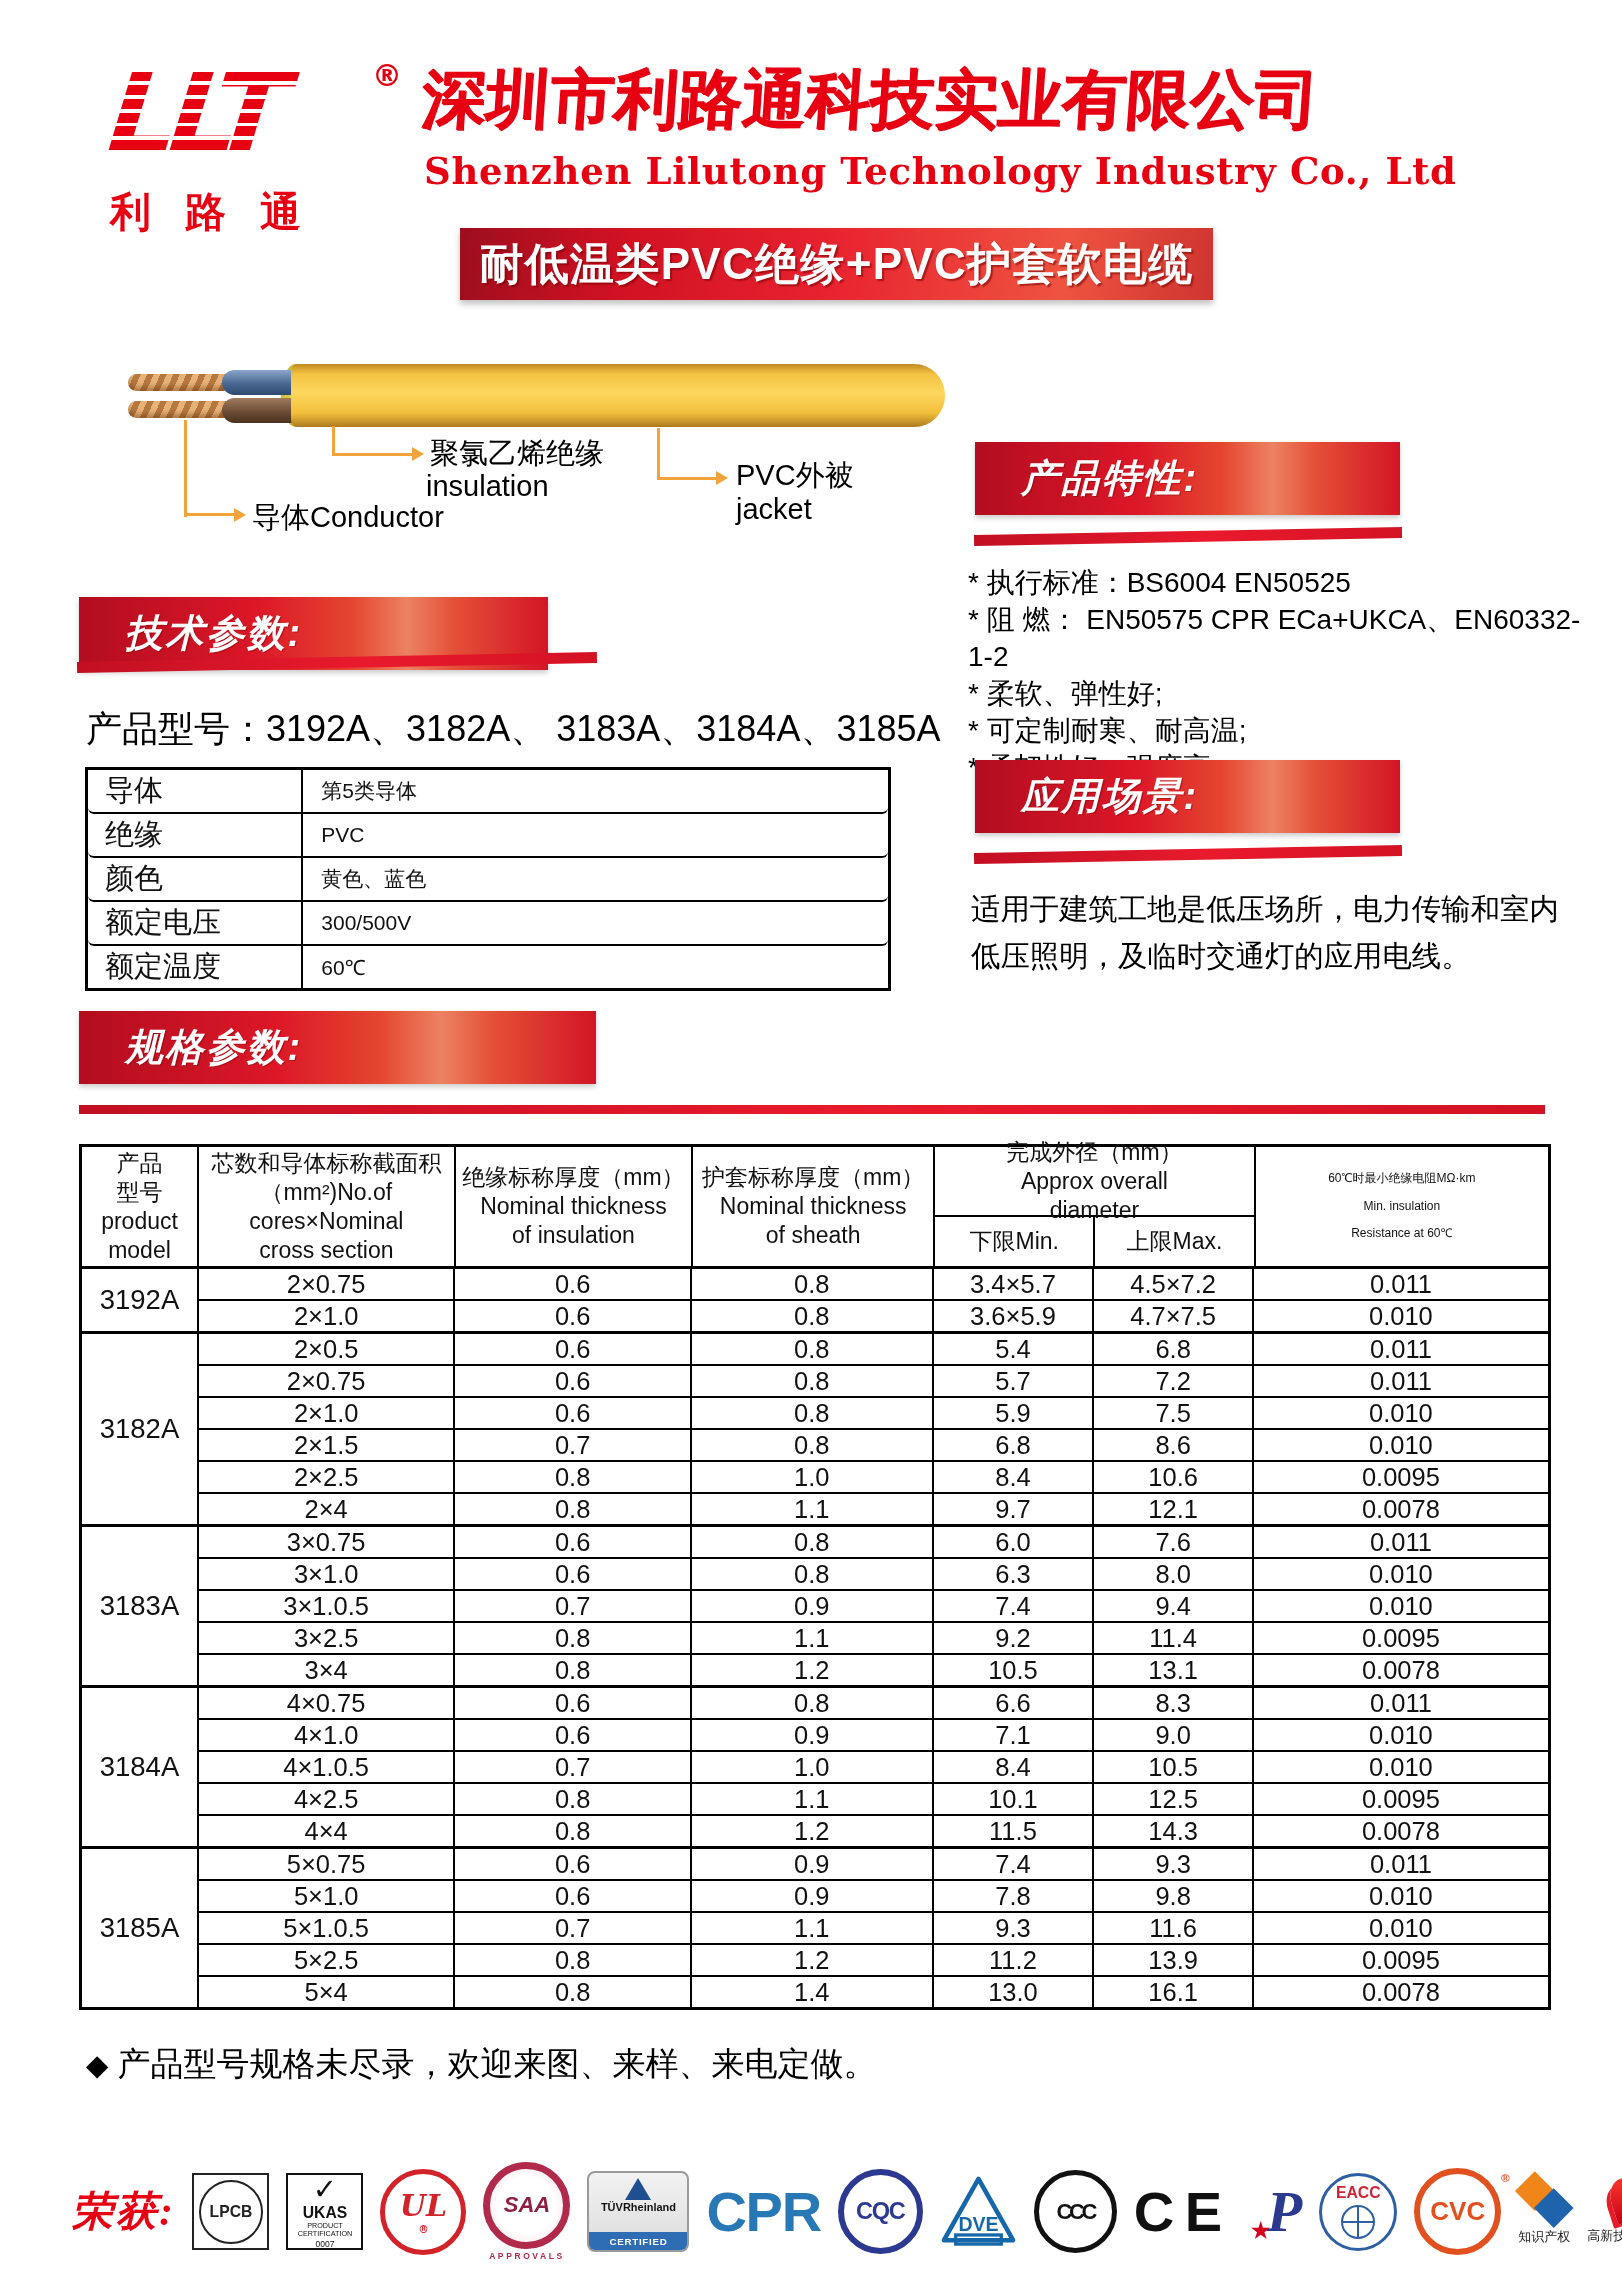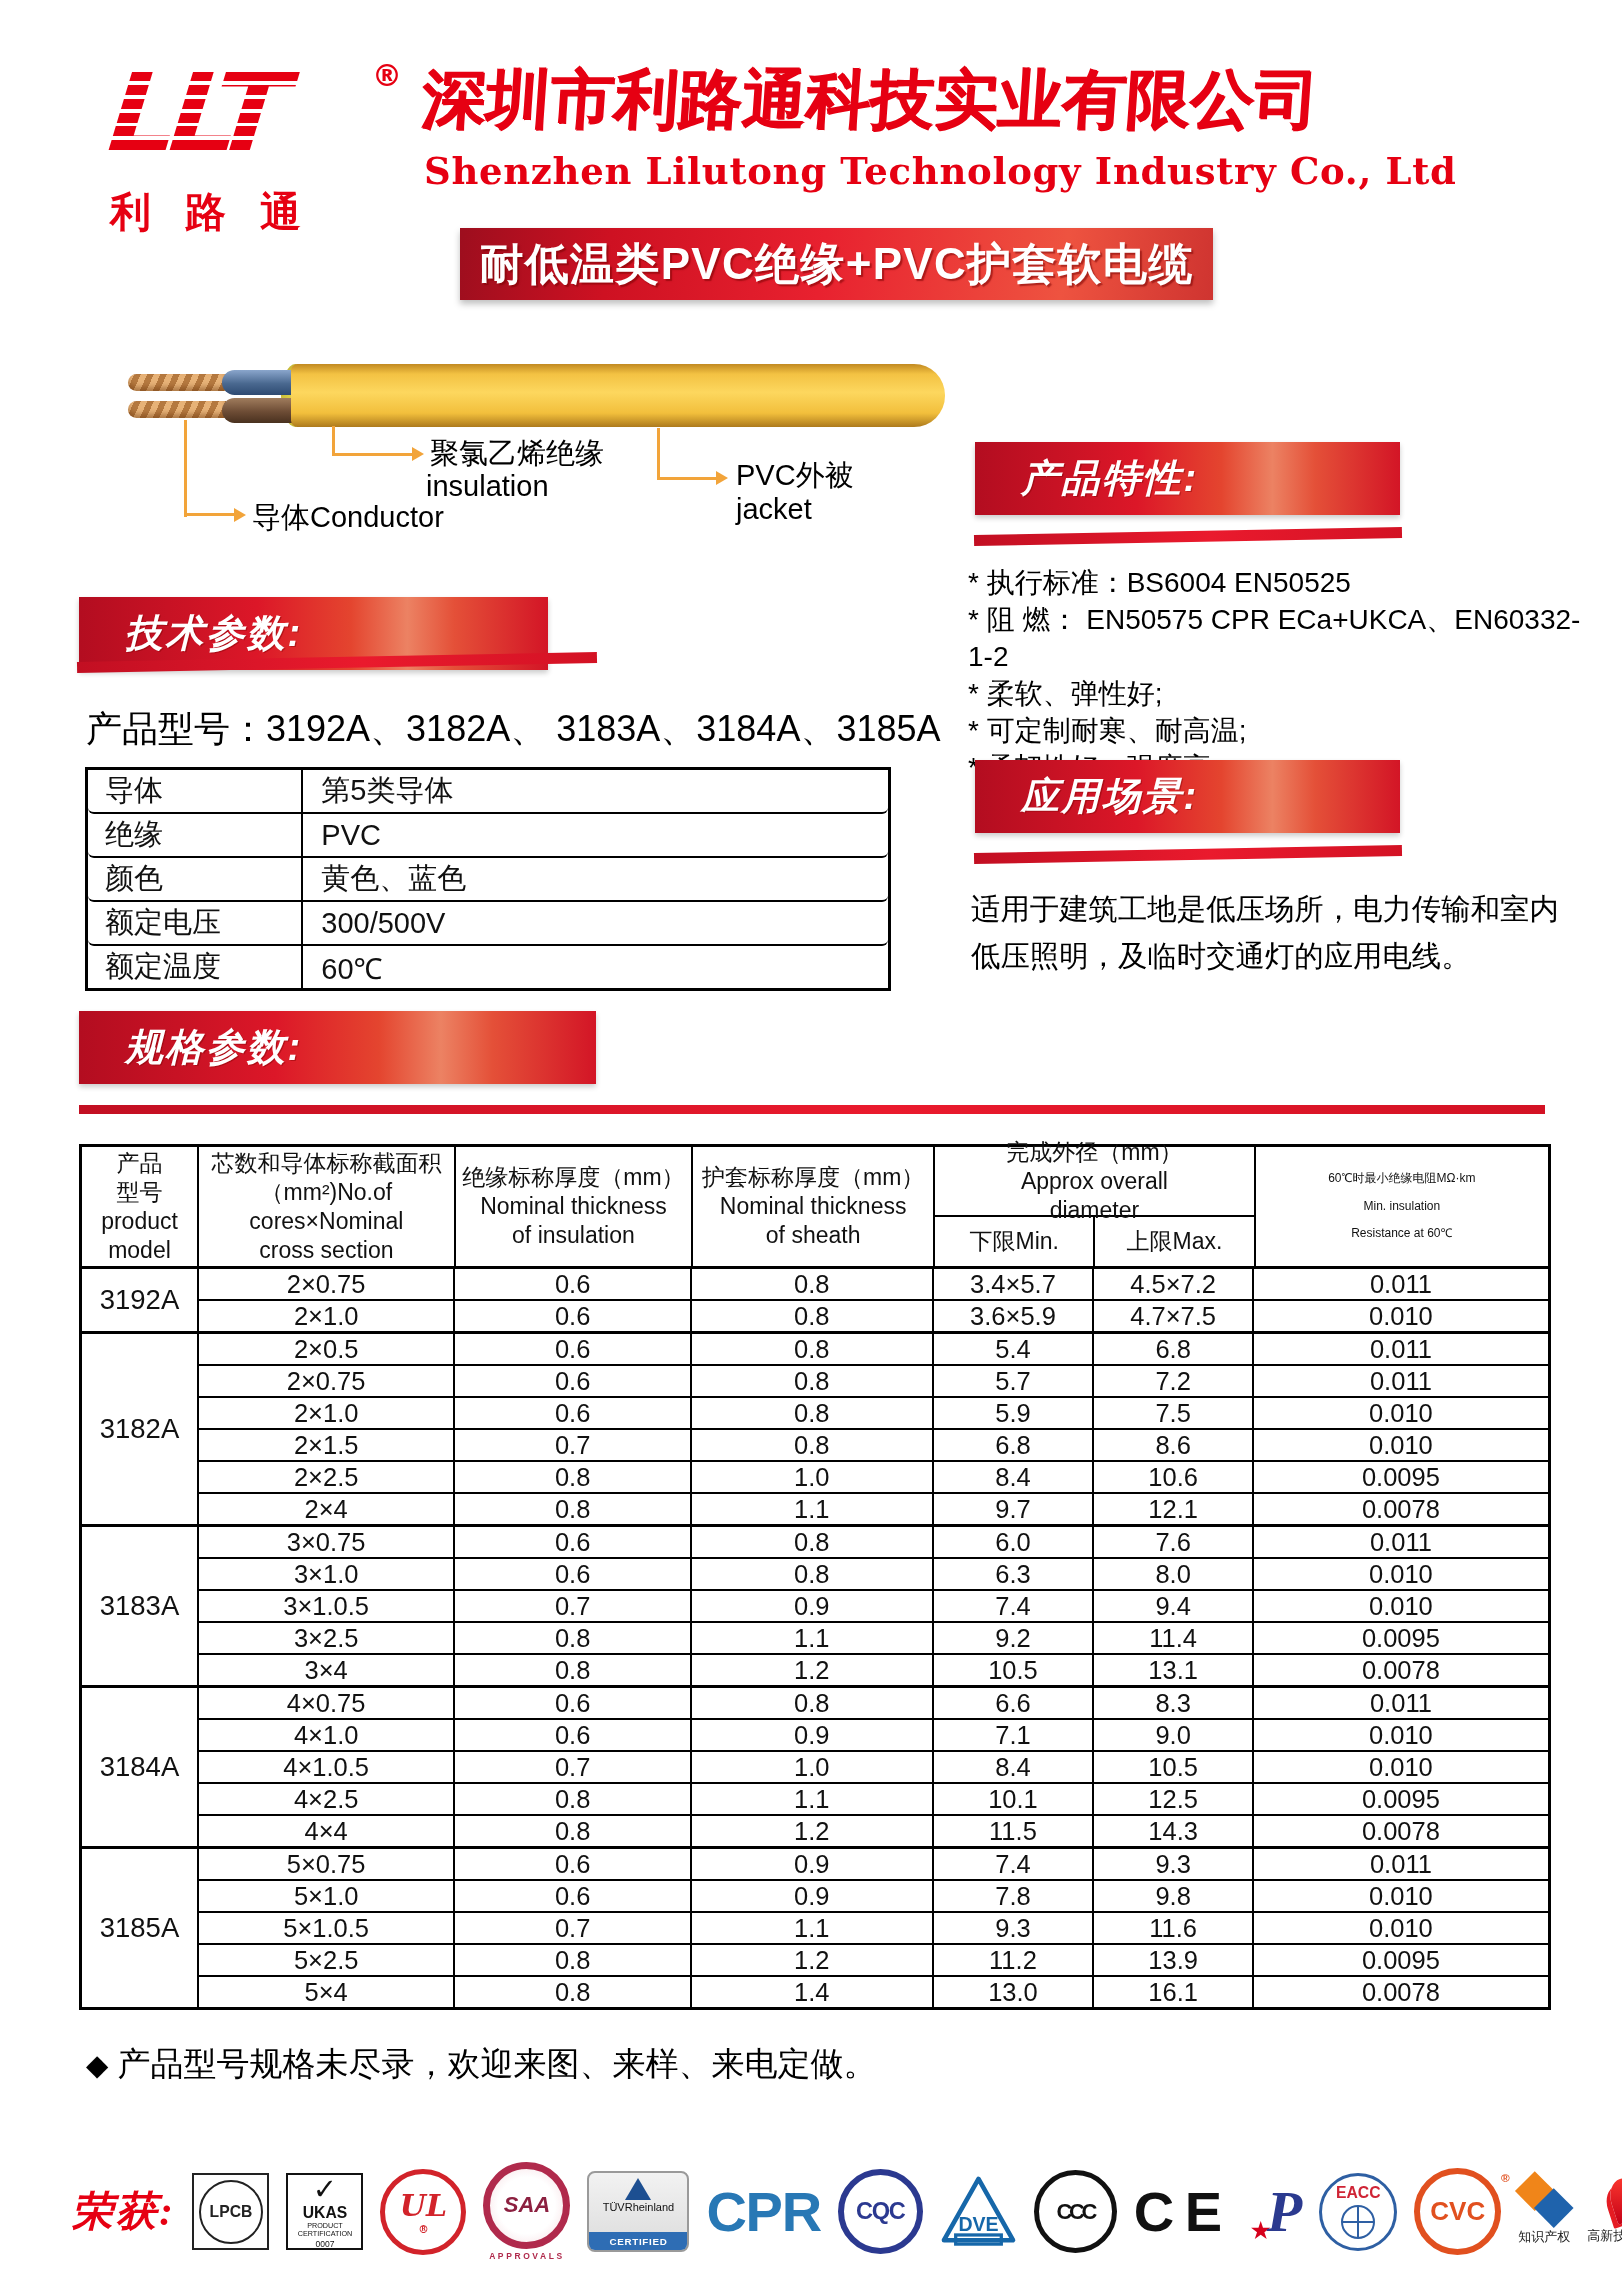--- a/index.html
+++ b/index.html
@@ -45,21 +45,21 @@
   .ar{background:#f2a43a;}
   .ar-head{width:0;height:0;border-top:7.9px solid transparent;border-bottom:7.9px solid transparent;border-left:12.4px solid #f2a43a;}
   .dlabel{font-size:29px;color:#000;white-space:nowrap;}
 
   
   .models{font-size:36px;color:#000;white-space:nowrap;}
   .tech-table{width:800px;border:3.3px solid #000;}
   .t-row{display:flex;border-bottom:2.6px solid #000;height:42px;align-items:center;border-radius:6px;}
   .t-row:last-child{border-bottom:none;}
   .t-label{width:196px;border-right:2.6px solid #000;height:100%;display:flex;align-items:center;padding-left:17px;font-size:29px;}
-  .t-value{flex:1;padding-left:18.3px;font-size:29px;}
+  .t-value{flex:1;padding-left:18.3px;font-size:21px;}
 
   
   .feat-list{font-size:28px;line-height:37px;color:#000;}
   .app-text{font-size:29.4px;line-height:47px;color:#000;width:592px;}
 
   
   .spec-table{width:1466px;border:3.3px solid #000;background:#fff;}
   .sh{display:flex;border-bottom:3.3px solid #000;}
   .sh-model{width:115px;border-right:2.6px solid #000;display:flex;align-items:center;justify-content:center;text-align:center;}
   .sh-rest{flex:1;display:flex;}
@@ -95,21 +95,21 @@
   .ukas-check{font-size:29px;line-height:1;}
   .ukas-t{font-weight:900;font-size:15.7px;}
   .ukas-sub{font-size:7.2px;text-align:center;white-space:pre-line;line-height:8.5px;}
   .ukas-num{font-size:8.5px;}
   .ul-c{width:76px;height:76px;border:5.2px solid #d2232a;color:#d2232a;font:italic 900 30px "DejaVu Serif",serif;}
   .ul-reg{font-size:10.5px;font-style:normal;}
   .saa-c{width:73px;height:73px;border:7.2px solid #b02a4c;color:#8c2040;font:italic 900 22px "Liberation Sans",sans-serif;background:radial-gradient(circle,#fff 55%,#f5d9de 100%);}
   .saa-sub{font-size:8.5px;letter-spacing:2.6px;color:#b02a4c;font-weight:700;margin-top:2.6px;}
   .tuv-box{width:98px;height:77px;border:2px solid #9a9a9a;border-radius:7.9px;display:flex;flex-direction:column;align-items:center;overflow:hidden;background:linear-gradient(180deg,#f2f2f2,#dcdcdc);}
   .tuv-tri{width:0;height:0;border-left:13px solid transparent;border-right:13px solid transparent;border-bottom:22px solid #1d4f91;margin-top:5.2px;}
-  .tuv-t{font-size:11px;font-weight:400;color:#111;margin-top:1.3px;}
+  .tuv-t{font-size:11px;font-weight:700;color:#111;margin-top:1.3px;}
   .tuv-band{margin-top:auto;width:100%;background:#2e6db4;color:#fff;font-size:9.8px;font-weight:700;text-align:center;padding:3.3px 0;letter-spacing:0.7px;}
   .cpr-t{font:700 56px "Liberation Sans",sans-serif;color:#2878b5;letter-spacing:-1.3px;}
   .cqc-c{width:73px;height:73px;border:6.5px solid #2b3990;color:#2b3990;font-weight:900;font-size:23.6px;letter-spacing:-1.3px;}
   .ccc-c{width:73px;height:73px;border:5.2px solid #111;color:#111;font-weight:900;font-size:22px;letter-spacing:-3.3px;}
   .ce-t{font:900 56px "Liberation Sans",sans-serif;color:#111;letter-spacing:10.5px;}
   .cpa{display:flex;align-items:flex-end;}
   .cpa-star{color:#d6001c;font-size:25px;margin-right:-5.2px;}
   .cpa-p{font:italic 900 58px "Liberation Serif",serif;color:#2b3a8f;}
   .eacc-c{width:72px;height:72px;border:3.9px solid #2e5fa3;}
   .eacc-t{color:#cf2435;font-weight:900;font-size:15.7px;}

